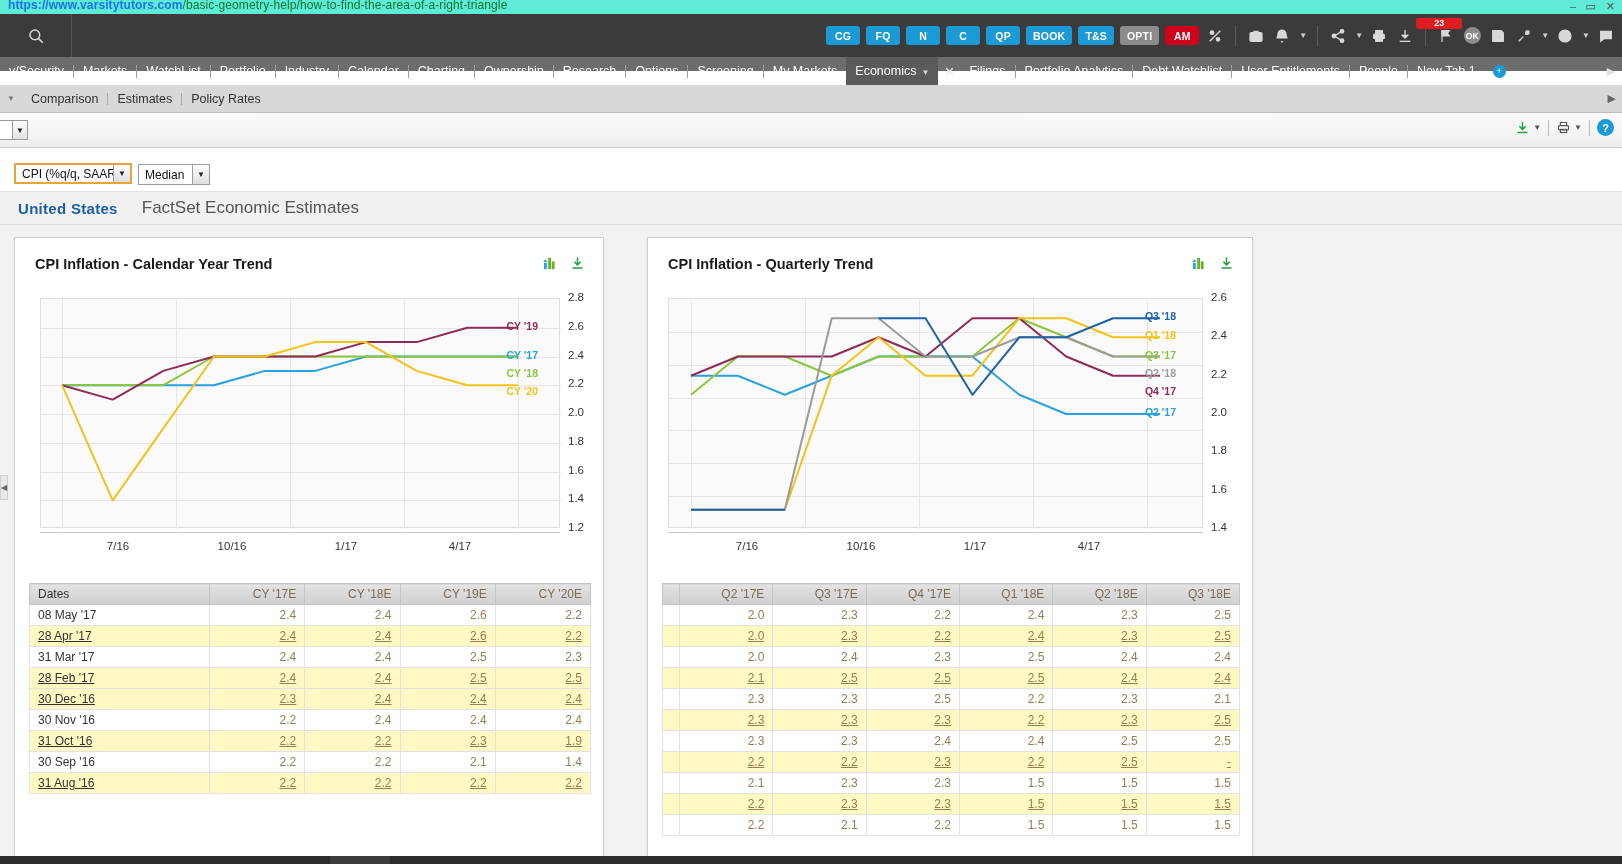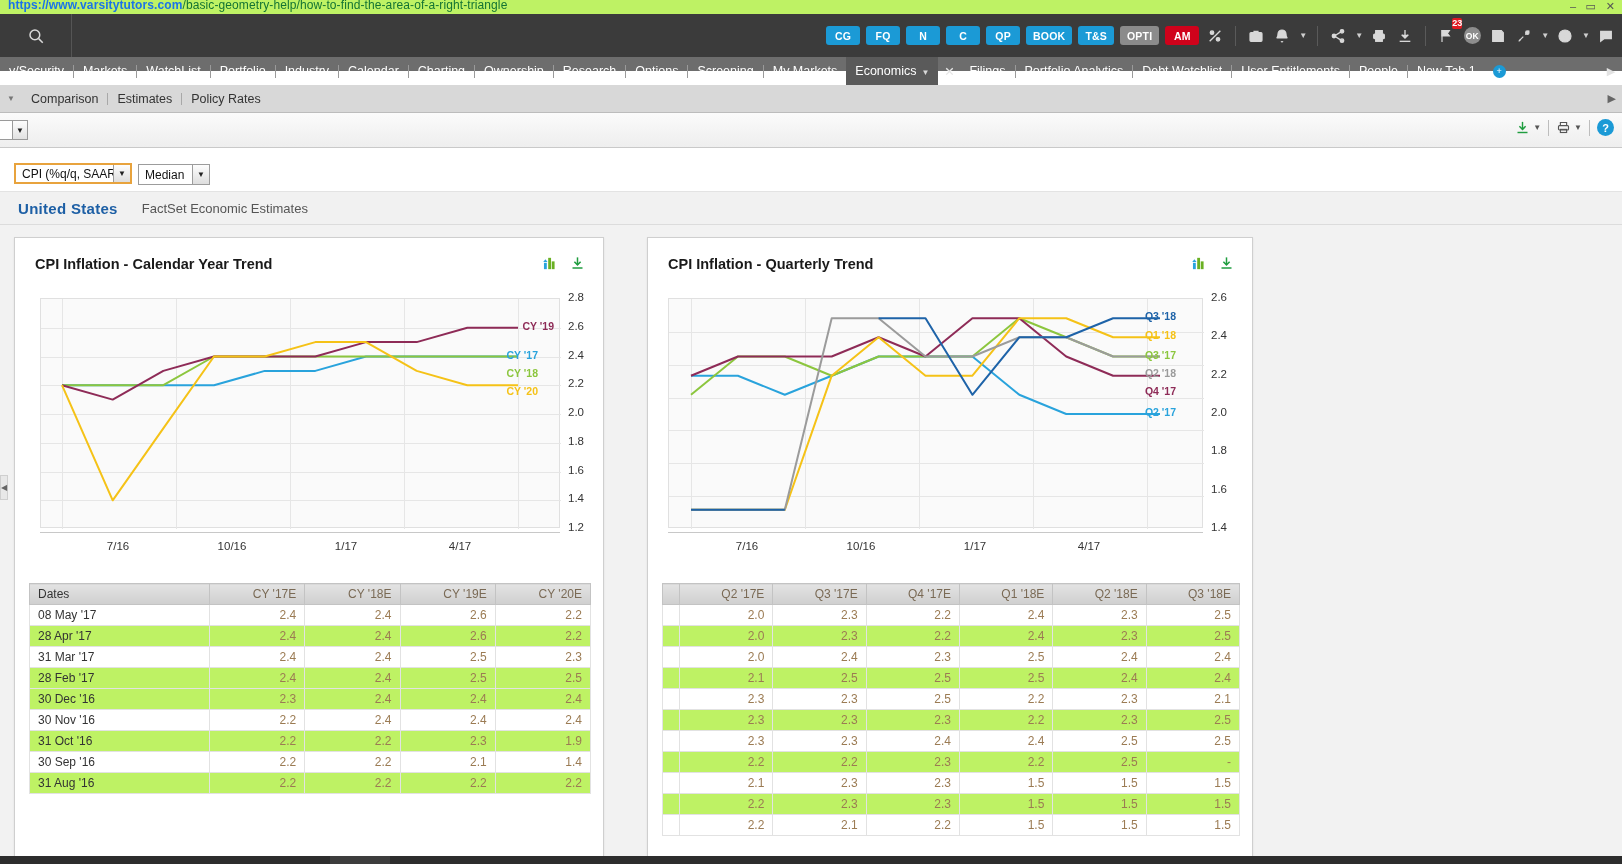--- a/index.html
+++ b/index.html
@@ -7,21 +7,21 @@
   body {
     font-family: "Liberation Sans", sans-serif;
     font-size: 12px;
     background:#ffffff;
     color:#222;
   }
 
   
   .browser-strip{
     position:absolute; left:0; top:0; width:1622px; height:14px;
-    background:#bef264; overflow:hidden;
+    background:#5eead4; overflow:hidden;
   }
   .browser-url{
     position:absolute; left:8px; top:-2px; font-size:12px; color:#1a73e8;
     white-space:nowrap; letter-spacing:.1px;
   }
   .browser-url .dom{ font-weight:bold; }
   .browser-url .path{ color:#137333; }
   .win-ctl{ position:absolute; top:0px; font-size:11px; color:#555;}
   .win-min{ right:46px;} .win-max{ right:26px;} .win-close{ right:7px;}
 
@@ -47,21 +47,21 @@
   }
   .tagbtn.gray{ background:#8b8b8b; }
   .tagbtn.red{ background:#d0021b; }
   .ic{ width:20px; height:20px; display:flex; align-items:center; justify-content:center;
        color:#d8d8d8; cursor:pointer; position:relative; }
   .ic svg{ width:16px; height:16px; fill:#d8d8d8; }
   .sep{ width:1px; height:20px; background:#5a5a5a; margin:0 4px; }
   .caretdown{ color:#cfcfcf; font-size:8px; margin-left:1px; }
   .badge{
     position:absolute; top:-8px; right:-6px; background:#e01b22; color:#fff;
-    font-size:9px; line-height:11px; padding:0 0; border-radius:2px; font-weight:bold;
+    font-size:9px; line-height:11px; padding:0 18px; border-radius:2px; font-weight:bold;
   }
   .okcircle{
     width:17px;height:17px;border-radius:50%;background:#8d8d8d;color:#fff;
     font-size:8.5px;font-weight:bold;display:flex;align-items:center;justify-content:center;
   }
 
   
   .navbar{
     position:absolute; left:0; top:57px; width:1622px; height:14px;
     background:#6d6d6d; color:#fff; font-size:12.5px;
@@ -136,21 +136,21 @@
   .calicon{ position:absolute; left:220px; top:163px; cursor:pointer; }
   .gridicon{ position:absolute; left:254px; top:164px; cursor:pointer; }
 
   
   .countryrow{
     position:absolute; left:0; top:192px; width:1622px; height:33px;
     background:#f1f1f1; border-bottom:1px solid #dcdcdc;
     display:flex; align-items:center;
   }
   .country{ margin-left:18px; color:#1d5fa5; font-weight:bold; font-size:15px; letter-spacing:.3px;}
-  .source{ margin-left:24px; color:#555; font-size:13px;}
+  .source{ margin-left:24px; color:#555; font-size:17px;}
 
   
   .content{
     position:absolute; left:0; top:225px; width:1622px; height:639px;
     background:#f2f2f2;
   }
   .leftcollapse{
     position:absolute; left:0; top:250px; width:8px; height:25px;
     background:#e8e8e8; border:1px solid #cfcfcf;
     display:flex;align-items:center;justify-content:center; font-size:8px; color:#666; cursor:pointer;
@@ -187,21 +187,21 @@
     border:1px solid #c3c3c3; color:#7a6a55; font-weight:normal;
     height:21px; padding:0 8px; text-align:right; white-space:nowrap;
   }
   table.dt th.first{ text-align:left; color:#333; }
   table.dt td{
     border:1px solid #e2e2e2; height:21px; padding:0 8px;
     text-align:right; color:#9b7b53; white-space:nowrap;
   }
   table.dt td.first{ text-align:left; color:#333; }
   table.dt tr.odd td{ background:#ffffff; }
-  table.dt tr.even td{ background:#bef264; }
+  table.dt tr.even td{ background:#fef9c3;text-decoration:underline; }
 
   
   .taskbar{
     position:absolute; left:0; top:856px; width:1622px; height:8px;
     background:#2d2d2d;
   }
   .tbitem{ position:absolute; top:0; height:8px; background:#3d3d3d; }
 </style>
 </head>
 <body>
@@ -496,21 +496,21 @@
           <div class="ylab" style="left: 528px; top: 194.25px;">1.4</div>
           <div class="ylab" style="left: 528px; top: 165.5px;">1.6</div>
           <div class="ylab" style="left: 528px; top: 136.75px;">1.8</div>
           <div class="ylab" style="left: 528px; top: 108px;">2.0</div>
           <div class="ylab" style="left: 528px; top: 79.25px;">2.2</div>
           <div class="ylab" style="left: 528px; top: 50.5px;">2.4</div>
           <div class="ylab" style="left: 528px; top: 21.75px;">2.6</div>
           <div class="ylab" style="left: 528px; top: -7px;">2.8</div>
         </div>
       <div id="slabs-left">
-          <div class="serieslabel" style="color: rgb(142, 43, 87); left: 468px; top: 21.75px; width: 46px;">CY '19</div>
+          <div class="serieslabel" style="color: rgb(142, 43, 87); left: 452px; top: 21.75px; width: 46px;">CY '19</div>
           <div class="serieslabel" style="color: rgb(41, 163, 220); left: 452px; top: 50.5px; width: 46px;">CY '17</div>
           <div class="serieslabel" style="color: rgb(140, 198, 62); left: 452px; top: 68.5px; width: 46px;">CY '18</div>
           <div class="serieslabel" style="color: rgb(245, 194, 23); left: 452px; top: 86.5px; width: 46px;">CY '20</div>
         </div>
       <div class="axisline" style="left:0; top:234px; width:520px; height:1px;"></div>
       <div id="xlabs-left">
           <div class="xlab" style="left: 53px; top: 242px; width: 50px;">7/16</div>
           <div class="xlab" style="left: 167px; top: 242px; width: 50px;">10/16</div>
           <div class="xlab" style="left: 281px; top: 242px; width: 50px;">1/17</div>
           <div class="xlab" style="left: 395px; top: 242px; width: 50px;">4/17</div>

